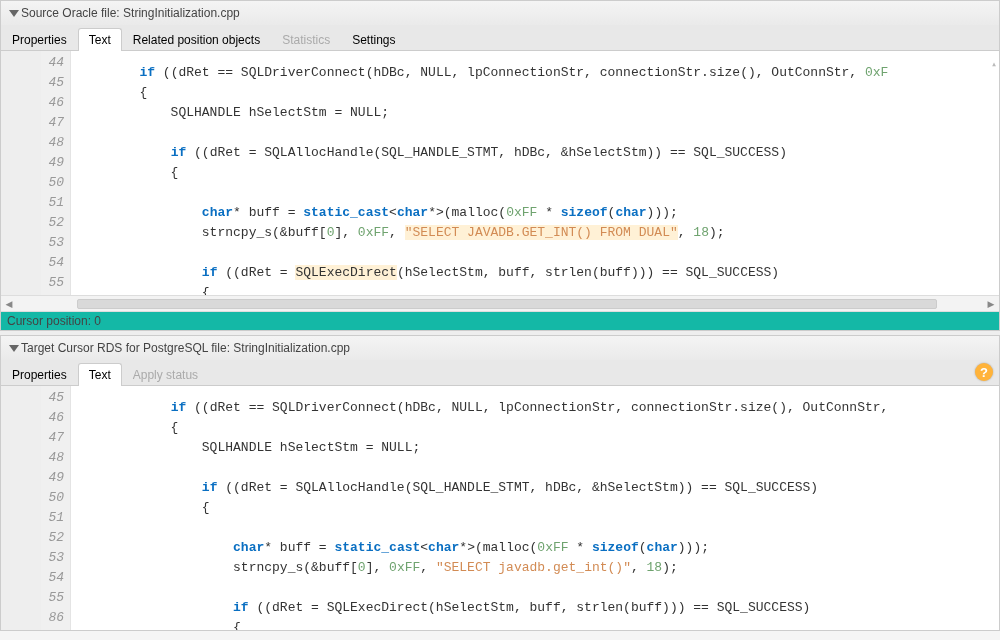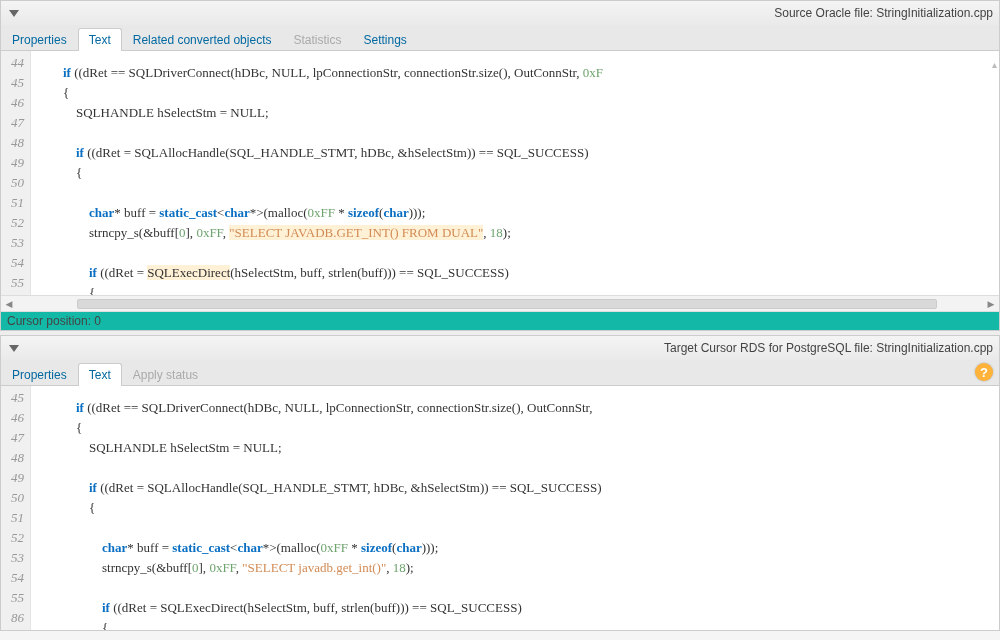--- a/index.html
+++ b/index.html
@@ -30,37 +30,37 @@
     height: 14px;
     display: flex;
     align-items: center;
     justify-content: center;
     color: #555;
     cursor: pointer;
     user-select: none;
   }
   .pane-header .title {
     flex: 1;
-    text-align: right;
+    text-align: left;
     color: #444;
     font-size: 12px;
   }
   .tabs {
     display: flex;
     align-items: center;
     background: #e8e8e8;
     border-bottom: 1px solid #ccc;
     height: 26px;
     padding-top: 2px;
     position: relative;
   }
   .tab {
     padding: 4px 10px 4px 10px;
     font-size: 12px;
-    color: #0369a1;
+    color: #000000;
     cursor: pointer;
     border: 1px solid transparent;
     border-bottom: none;
     position: relative;
     top: 1px;
     height: 24px;
     line-height: 15px;
   }
   .tab.selected {
     background: #fff;
@@ -84,25 +84,26 @@
     font-weight: bold;
     font-size: 13px;
     display: flex;
     align-items: center;
     justify-content: center;
     box-shadow: 0 0 2px rgba(0,0,0,0.3);
   }
   .code-area {
     display: flex;
     background: #fff;
-    font-family: Liberation Serif, serif;
+    font-family: Liberation Mono, monospace;
     font-size: 13px;
     line-height: 20px;
     overflow: hidden;
     position: relative;
+    margin-left: 40px;
   }
   .gutter {
     background: #f0f0f0;
     color: #999;
     text-align: right;
     padding: 2px 6px 2px 4px;
     border-right: 1px solid #e4e4e4;
     user-select: none;
     font-style: italic;
     min-width: 30px;
@@ -174,21 +175,21 @@
     <div class="collapse-btn">
       <svg width="10" height="10" viewBox="0 0 10 10">
           <polygon points="0,2 10,2 5,9" fill="#666"></polygon>
         </svg>
     </div>
     <div class="title">Source Oracle file: StringInitialization.cpp</div>
   </div>
   <div class="tabs" id="source-tabs">
       <div class="tab">Properties</div>
       <div class="tab selected">Text</div>
-      <div class="tab">Related converted objects</div>
+      <div class="tab">Related position objects</div>
       <div class="tab disabled">Statistics</div>
       <div class="tab">Settings</div>
     </div>
   <div class="code-area" style="height:244px;">
     <div class="gutter" id="source-gutter">
         <div>44</div>
         <div>45</div>
         <div>46</div>
         <div>47</div>
         <div>48</div>

